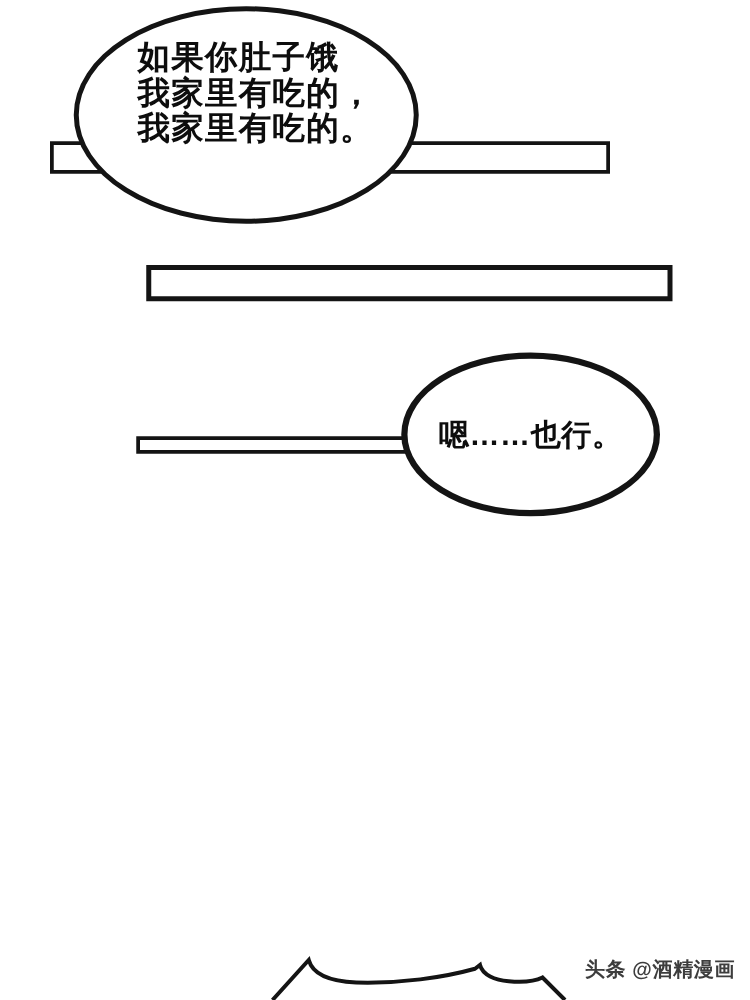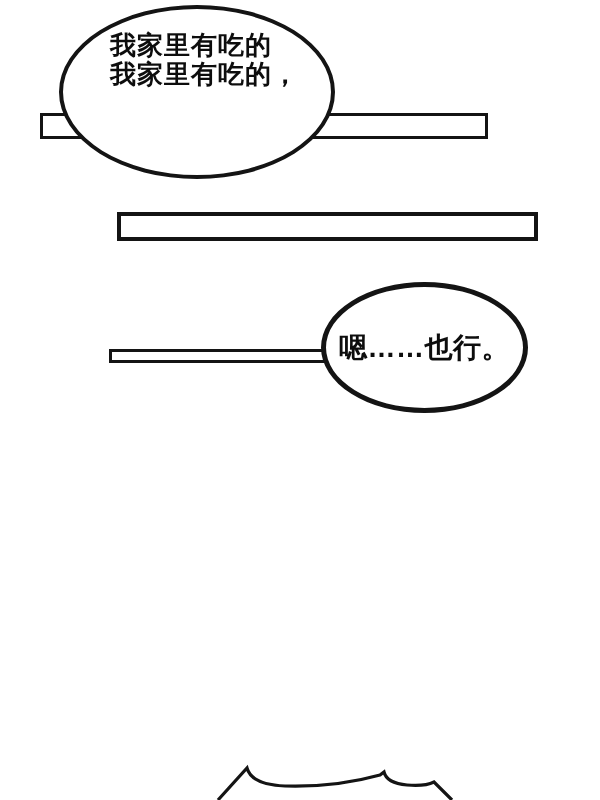--- a/index.html
+++ b/index.html
@@ -48,21 +48,21 @@
   .speech-text-2 {
     position: absolute;
     left: 321px;
     top: 282px;
     width: 207px;
     height: 131px;
     z-index: 3;
     display: flex;
     align-items: center;
     justify-content: center;
-    font-size: 28px;
+    font-size: 24px;
     font-weight: 700;
     letter-spacing: 0.5px;
     color: #0d0d0d;
     white-space: nowrap;
   }
   
   .burst {
     position: absolute;
     left: 200px;
     top: 753px;
@@ -90,32 +90,34 @@
 <body>
 
 <div class="stage">
 
   <div class="bar bar-top"></div>
   <div class="bar bar-middle"></div>
   <div class="bar bar-thin"></div>
 
   <div class="bubble bubble-1"></div>
   <div class="speech-text-1">
-    <div>我家里有吃的</div>
+    <div>如果你肚子饿</div>
     <div>我家里有吃的，</div>
+    <div>我家里有吃的。</div>
   </div>
 
   <div class="bubble bubble-2"></div>
   <div class="speech-text-2">嗯……也行。</div>
 
   <svg class="burst" viewBox="0 0 280 47">
     <path d="M 18 47
              L 47 15
              C 50 26, 62 32, 85 33
              C 120 34, 155 29, 180 22
              L 184 19
              C 186 27, 196 31, 207 32
              C 218 33, 228 32, 234 29
              L 252 47" fill="none" stroke="#141414" stroke-width="3.2" stroke-linejoin="miter"></path>
   </svg>
 
+  <div class="watermark">头条 @酒精漫画</div>
 
 </div>
 
 </body></html>

